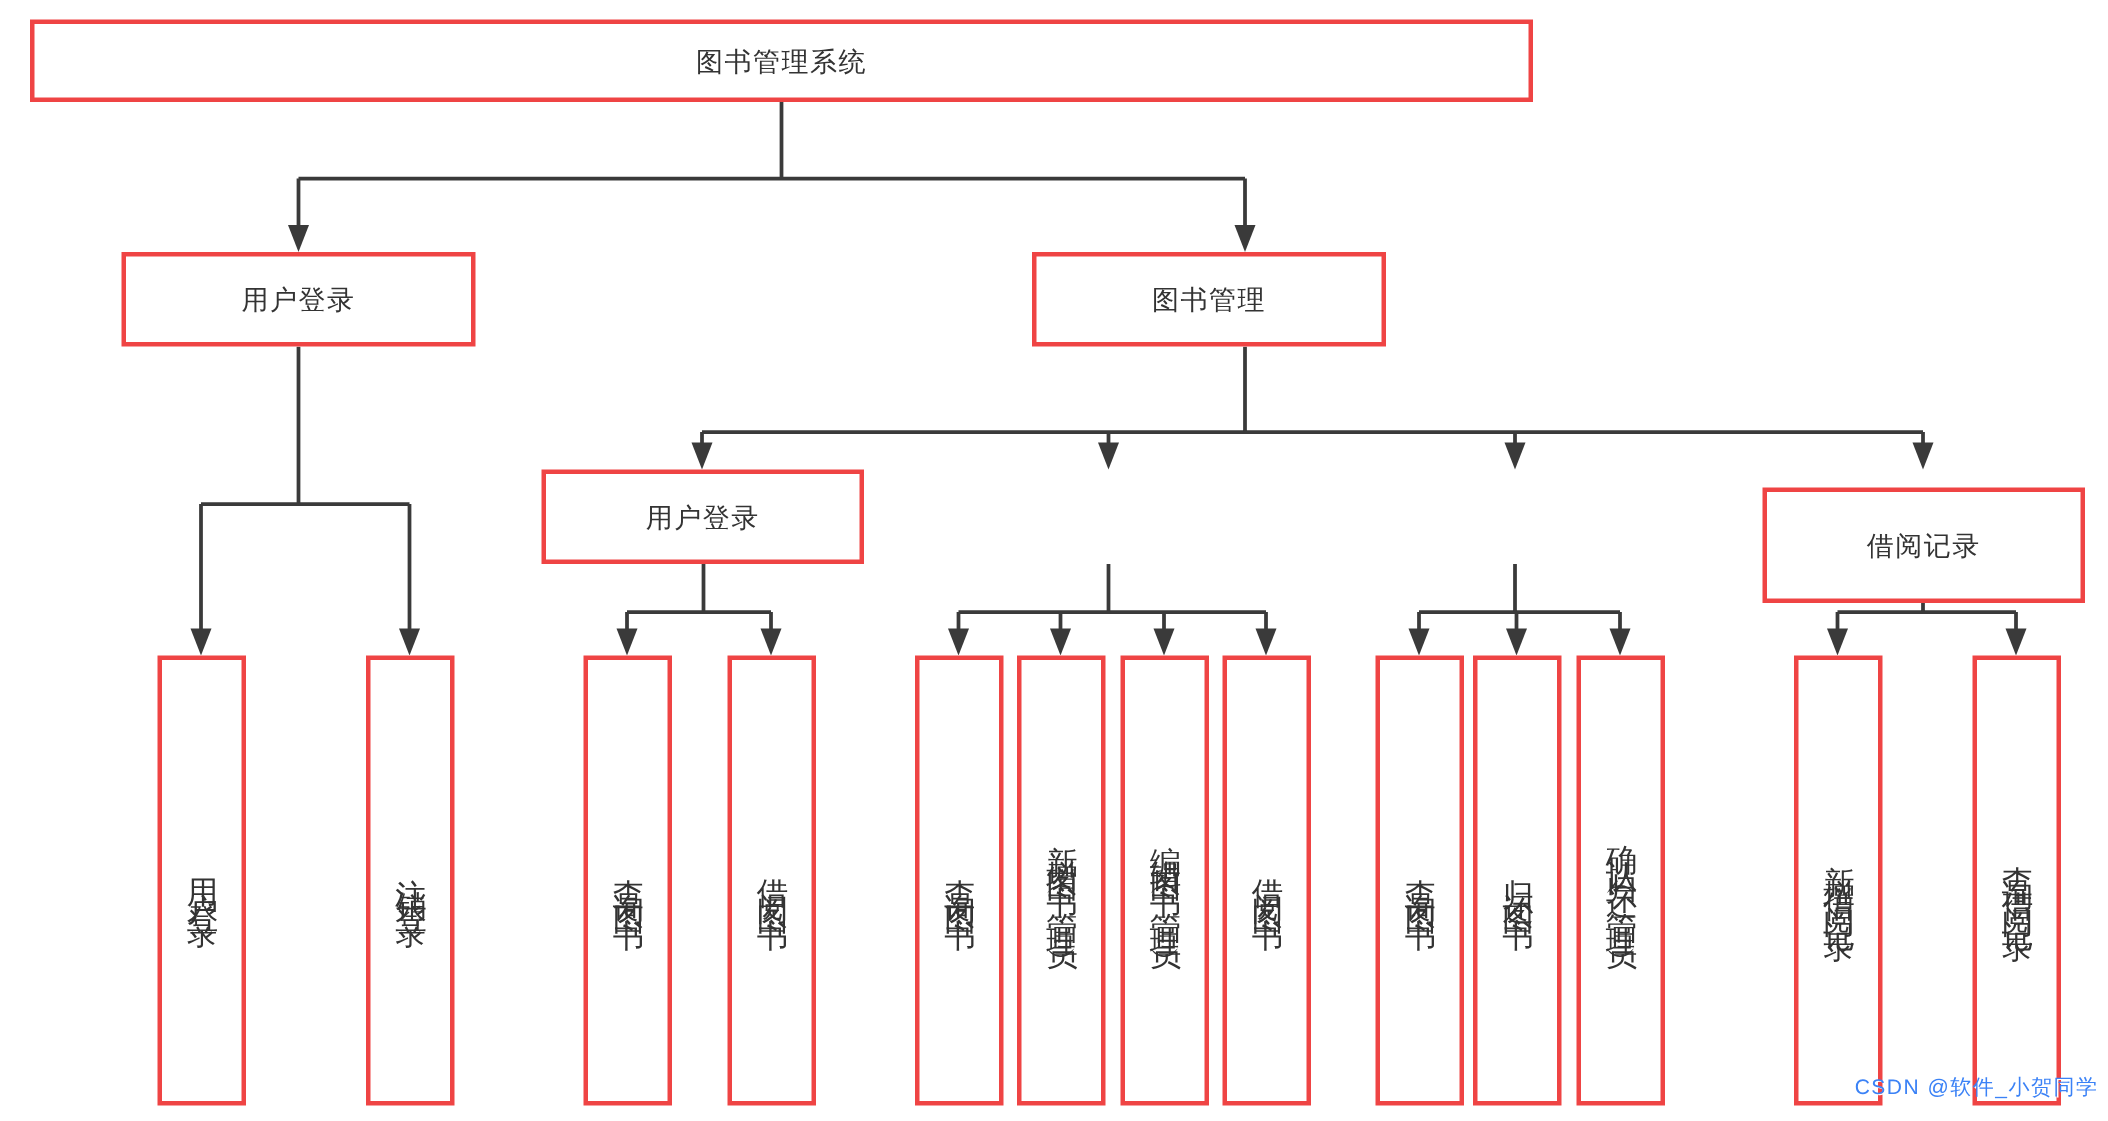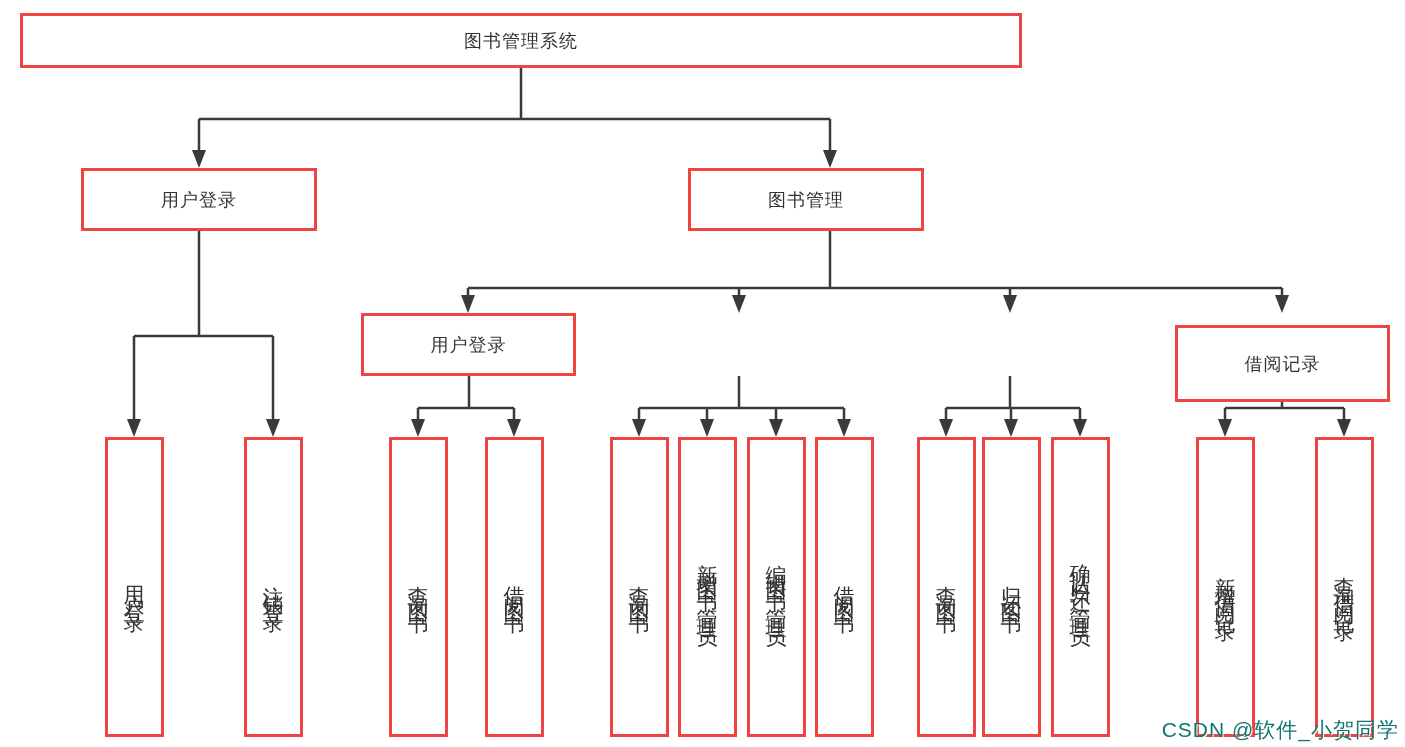--- a/index.html
+++ b/index.html
@@ -34,22 +34,22 @@
     font-size:21px;
     letter-spacing:9px;
     line-height:1;
     color:#333333;
   }
   .watermark{
     position:absolute;
     top:716px;
     right:6px;
     z-index:5;
-    font-size:21px;
-    color:#0f766e;
+    font-size:14px;
+    color:#3b82f6;
     text-shadow:1px 1px 0 #ffffff;
     letter-spacing:1px;
     white-space:nowrap;
   }
 </style>
 </head>
 <body>
 
 <div class="stage">
 

